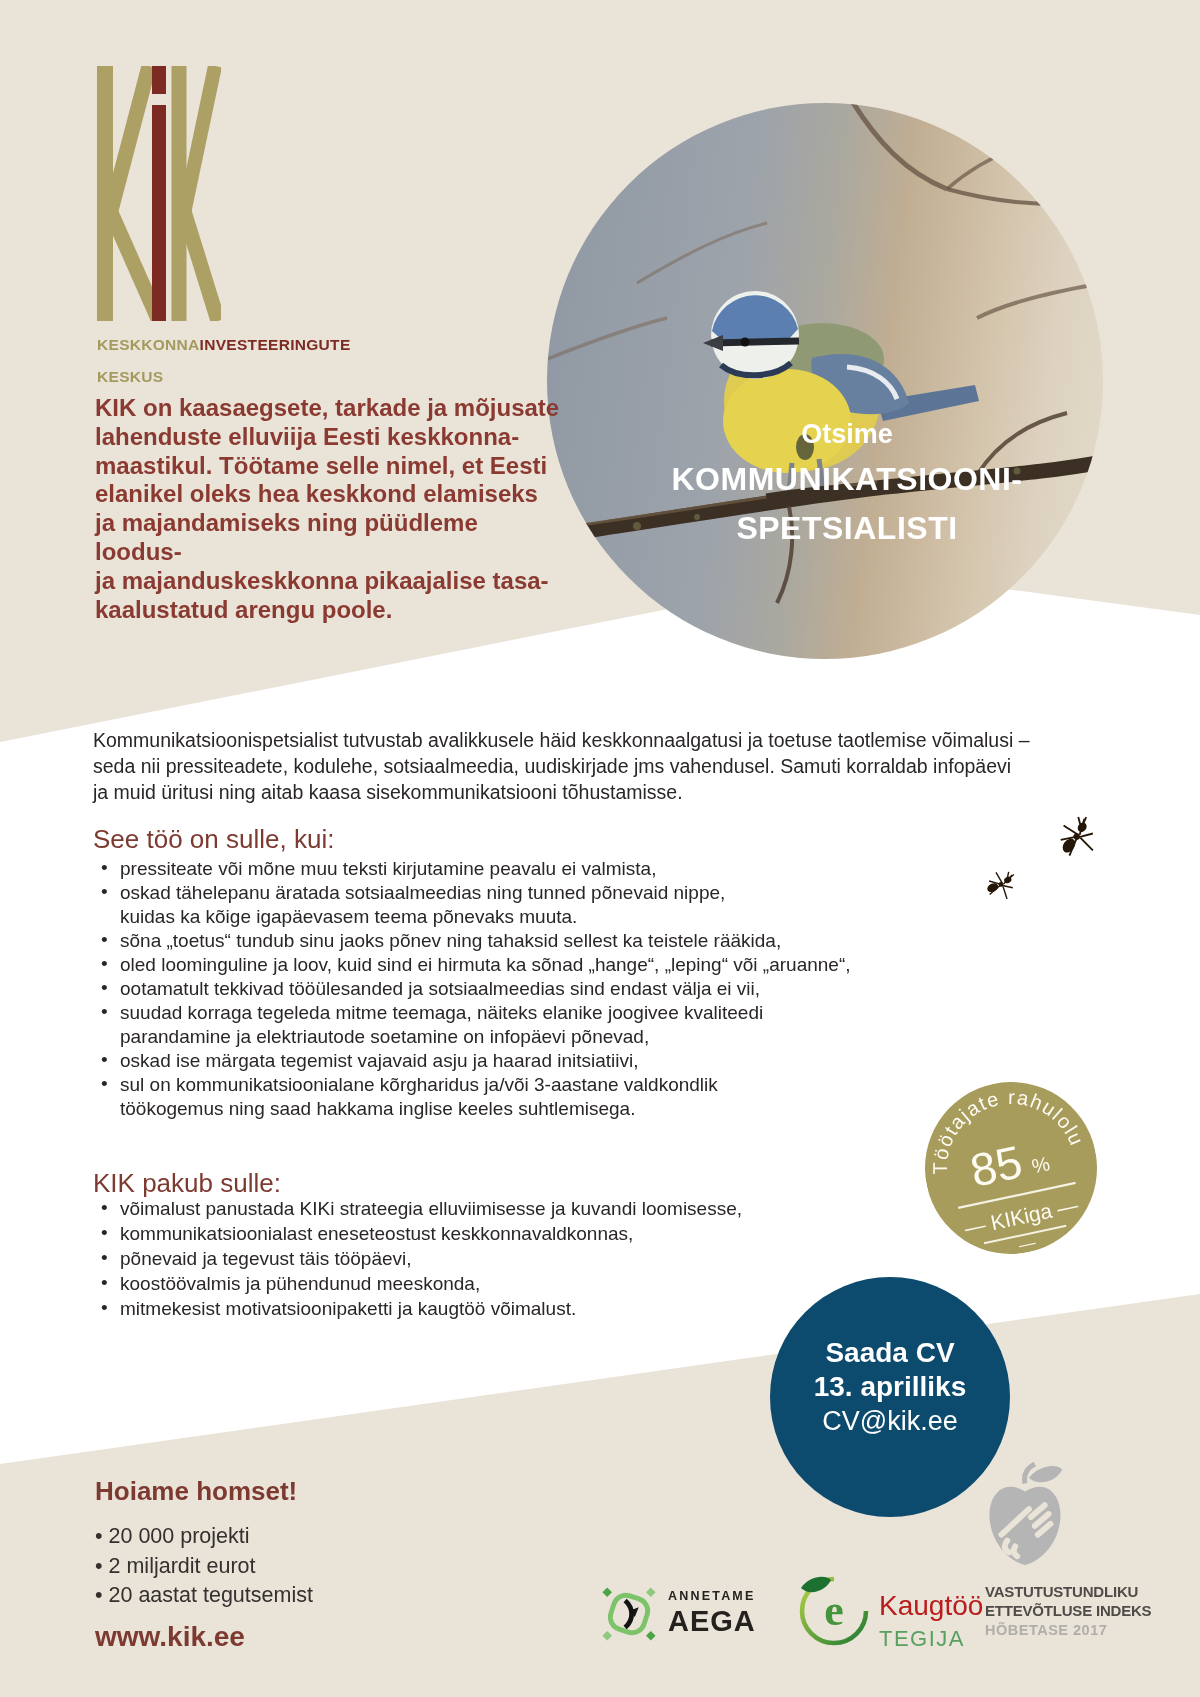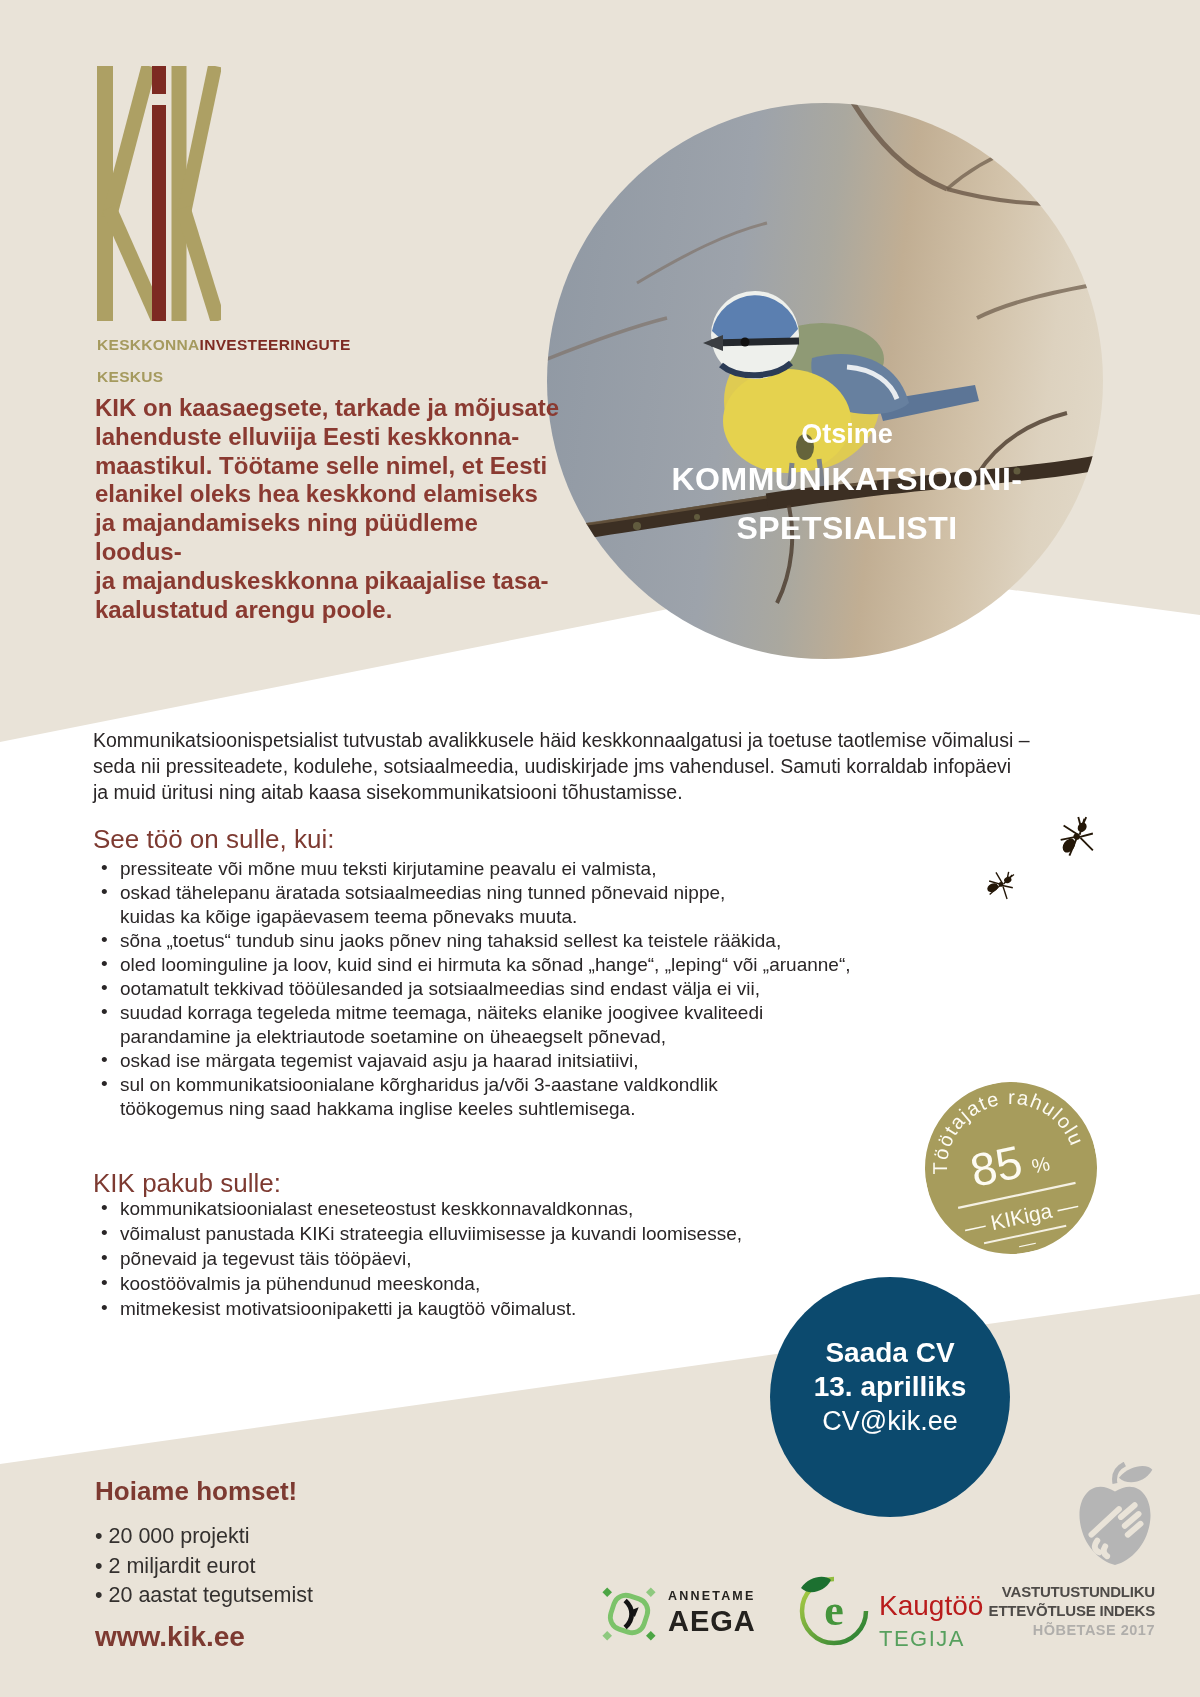--- a/index.html
+++ b/index.html
@@ -51,21 +51,21 @@
   .hoiame .site{font-size:28px;font-weight:bold;color:#7d3a31;margin-top:10px;}
   
   .annetame{position:absolute;left:598px;top:1583px;display:flex;align-items:flex-start;z-index:3;}
   .annetame .txt{margin-left:8px;margin-top:6px;color:#24221f;}
   .annetame .a1{font-size:12.5px;font-weight:bold;letter-spacing:2.2px;}
   .annetame .a2{font-size:29px;font-weight:bold;letter-spacing:1px;margin-top:2px;}
   .kaugtoo{position:absolute;left:795px;top:1572px;display:flex;z-index:3;}
   .kaugtoo .txt{margin-left:10px;margin-top:17px;line-height:1.2;}
   .kaugtoo .k1{font-size:28px;color:#b91c1c;}
   .kaugtoo .k2{font-size:22px;color:#57a05e;letter-spacing:1.5px;margin-top:3px;}
-  .vei{position:absolute;left:985px;top:1462px;width:170px;text-align:right;z-index:3;}
+  .vei{position:absolute;left:985px;top:1462px;width:170px;text-align:left;z-index:3;}
   .vei .v1,.vei .v2{font-size:15px;font-weight:bold;color:#4e4b48;letter-spacing:-0.2px;line-height:19px;}
   .vei .v3{font-size:14.5px;font-weight:bold;color:#b0aeab;letter-spacing:.5px;margin-top:2px;}
   .vei svg{margin-bottom:8px;}
   
   .ant{position:absolute;z-index:3;}
   #ant1{left:1052px;top:814px;transform:rotate(-15deg);}
   #ant2{left:982px;top:867px;transform:rotate(12deg);}
 </style>
 </head>
 <body>
@@ -150,30 +150,30 @@
 
   <h2 class="sec-h" id="h-req">See töö on sulle, kui:</h2>
   <ul class="list" id="req-list">
     <li>pressiteate või mõne muu teksti kirjutamine peavalu ei valmista,</li>
     <li>oskad tähelepanu äratada sotsiaalmeedias ning tunned põnevaid nippe,
 kuidas ka kõige igapäevasem teema põnevaks muuta.</li>
     <li>sõna „toetus“ tundub sinu jaoks põnev ning tahaksid sellest ka teistele rääkida,</li>
     <li>oled loominguline ja loov, kuid sind ei hirmuta ka sõnad „hange“, „leping“ või „aruanne“,</li>
     <li>ootamatult tekkivad tööülesanded ja sotsiaalmeedias sind endast välja ei vii,</li>
     <li>suudad korraga tegeleda mitme teemaga, näiteks elanike joogivee kvaliteedi
-parandamine ja elektriautode soetamine on üheaegselt põnevad,</li>
+parandamine ja elektriautode soetamine on infopäevi põnevad,</li>
     <li>oskad ise märgata tegemist vajavaid asju ja haarad initsiatiivi,</li>
     <li>sul on kommunikatsioonialane kõrgharidus ja/või 3-aastane valdkondlik
 töökogemus ning saad hakkama inglise keeles suhtlemisega.</li>
   </ul>
 
   <h2 class="sec-h" id="h-offer">KIK pakub sulle:</h2>
   <ul class="list" id="offer-list">
+    <li>võimalust panustada KIKi strateegia elluviimisesse ja kuvandi loomisesse,</li>
     <li>kommunikatsioonialast eneseteostust keskkonnavaldkonnas,</li>
-    <li>võimalust panustada KIKi strateegia elluviimisesse ja kuvandi loomisesse,</li>
     <li>põnevaid ja tegevust täis tööpäevi,</li>
     <li>koostöövalmis ja pühendunud meeskonda,</li>
     <li>mitmekesist motivatsioonipaketti ja kaugtöö võimalust.</li>
   </ul>
 
 
   <div class="badge">
     <svg width="172" height="172" viewBox="0 0 172 172">
       <circle cx="86" cy="86" r="86" fill="#a79c5c"></circle>
       <defs>

